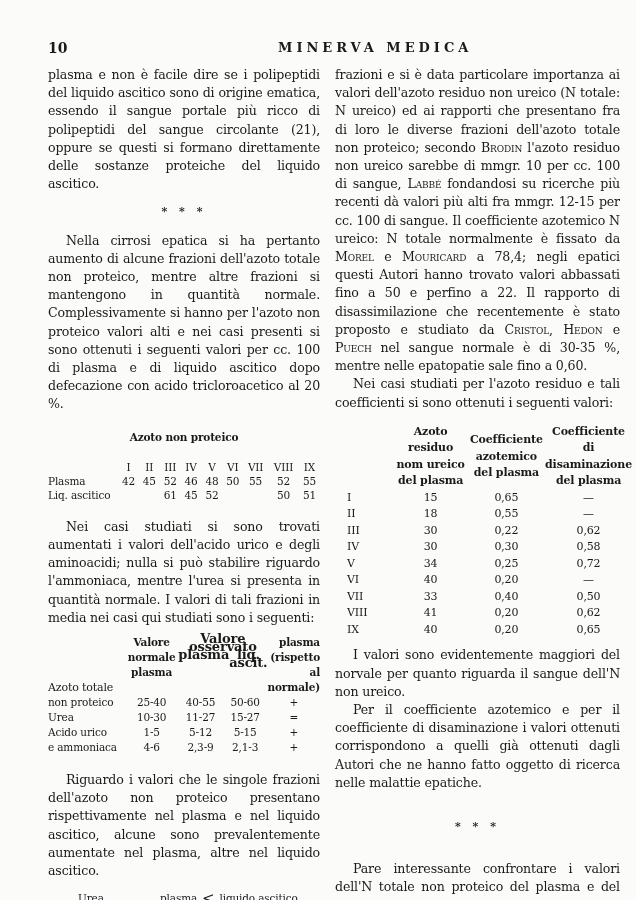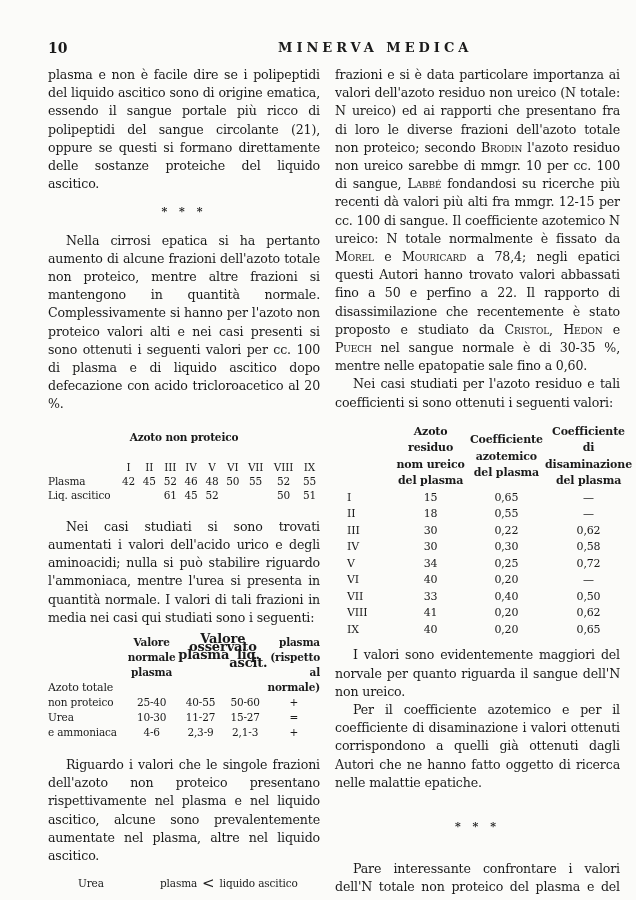--- a/index.html
+++ b/index.html
@@ -106,20 +106,27 @@
       <td>+</td>
     </tr>
     <tr>
       <td class="rl">Urea</td>
       <td>10-30</td>
       <td>11-27</td>
       <td>15-27</td>
       <td>=</td>
     </tr>
     <tr>
+      <td class="rl">Acido urico</td>
+      <td>1-5</td>
+      <td>5-12</td>
+      <td>5-15</td>
+      <td>+</td>
+    </tr>
+    <tr>
       <td class="rl">e ammoniaca</td>
       <td>4-6</td>
       <td>2,3-9</td>
       <td>2,1-3</td>
       <td>+</td>
     </tr>
   </tbody>
     </table>
 
   <p class="ind" style="margin-top:16px">Riguardo i valori che le singole frazioni dell'azoto non proteico presentano rispettivamente nel plasma e nel liquido ascitico, alcune sono prevalentemente aumentate nel plasma, altre nel liquido ascitico.</p>

